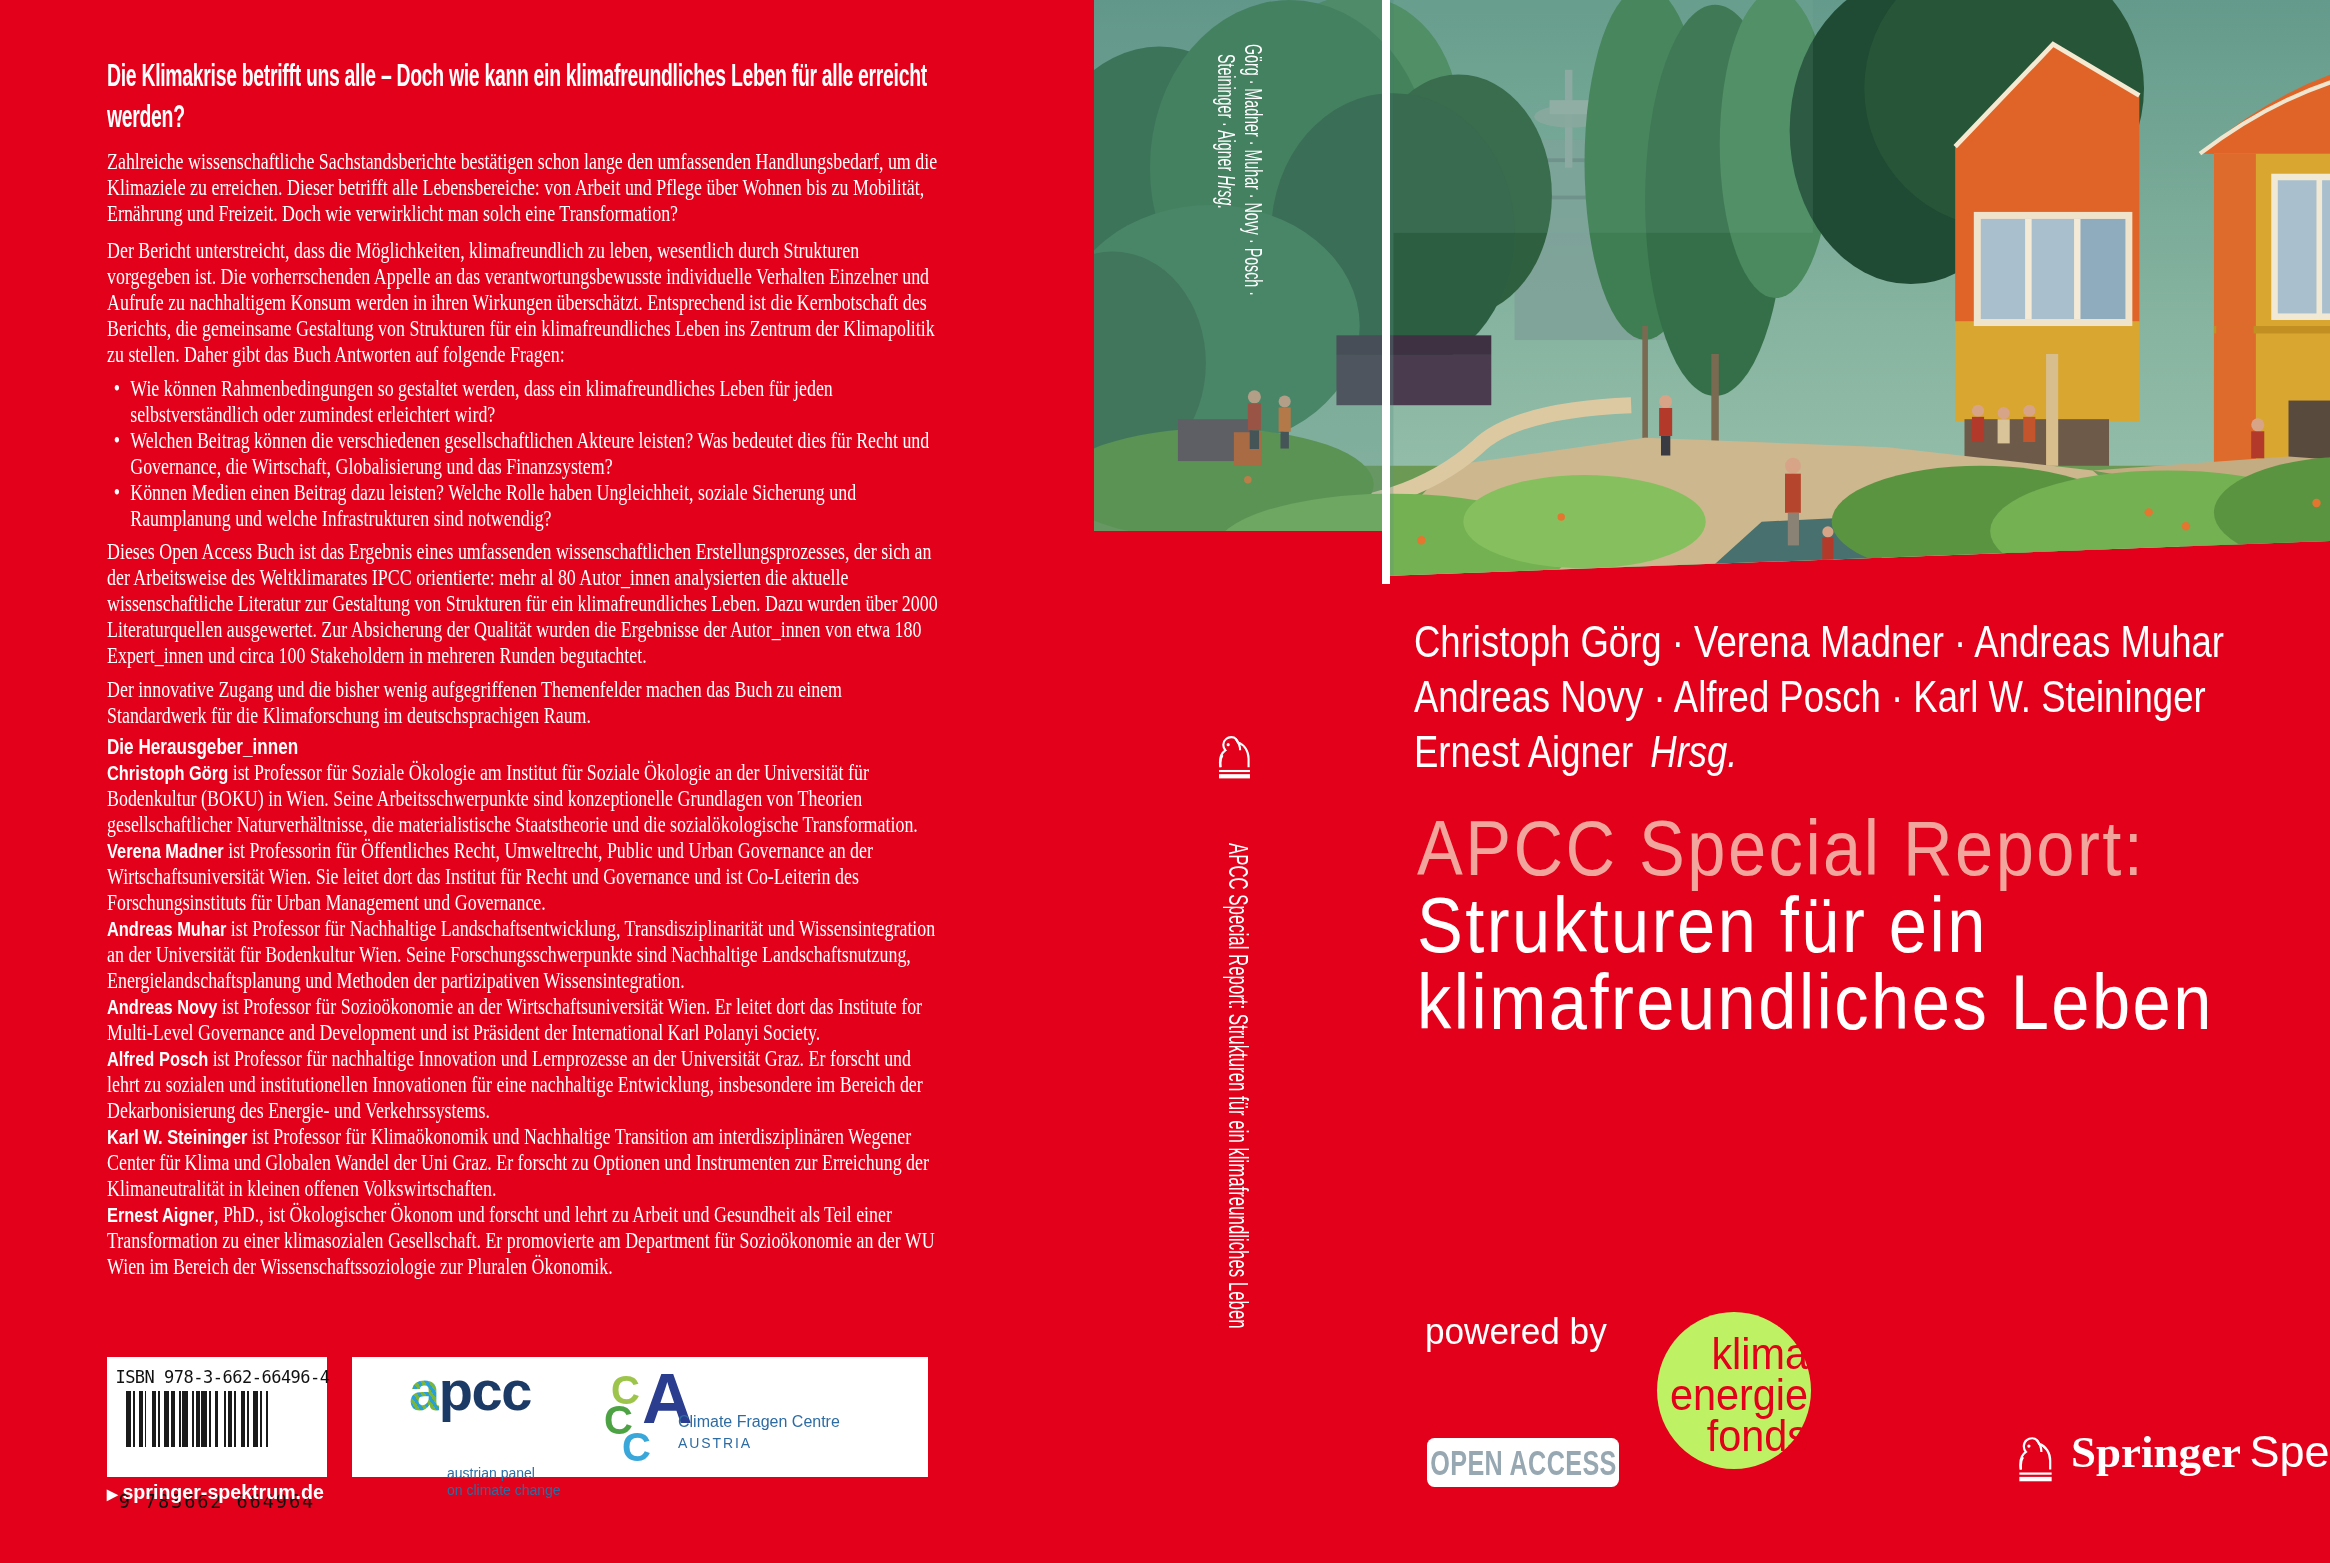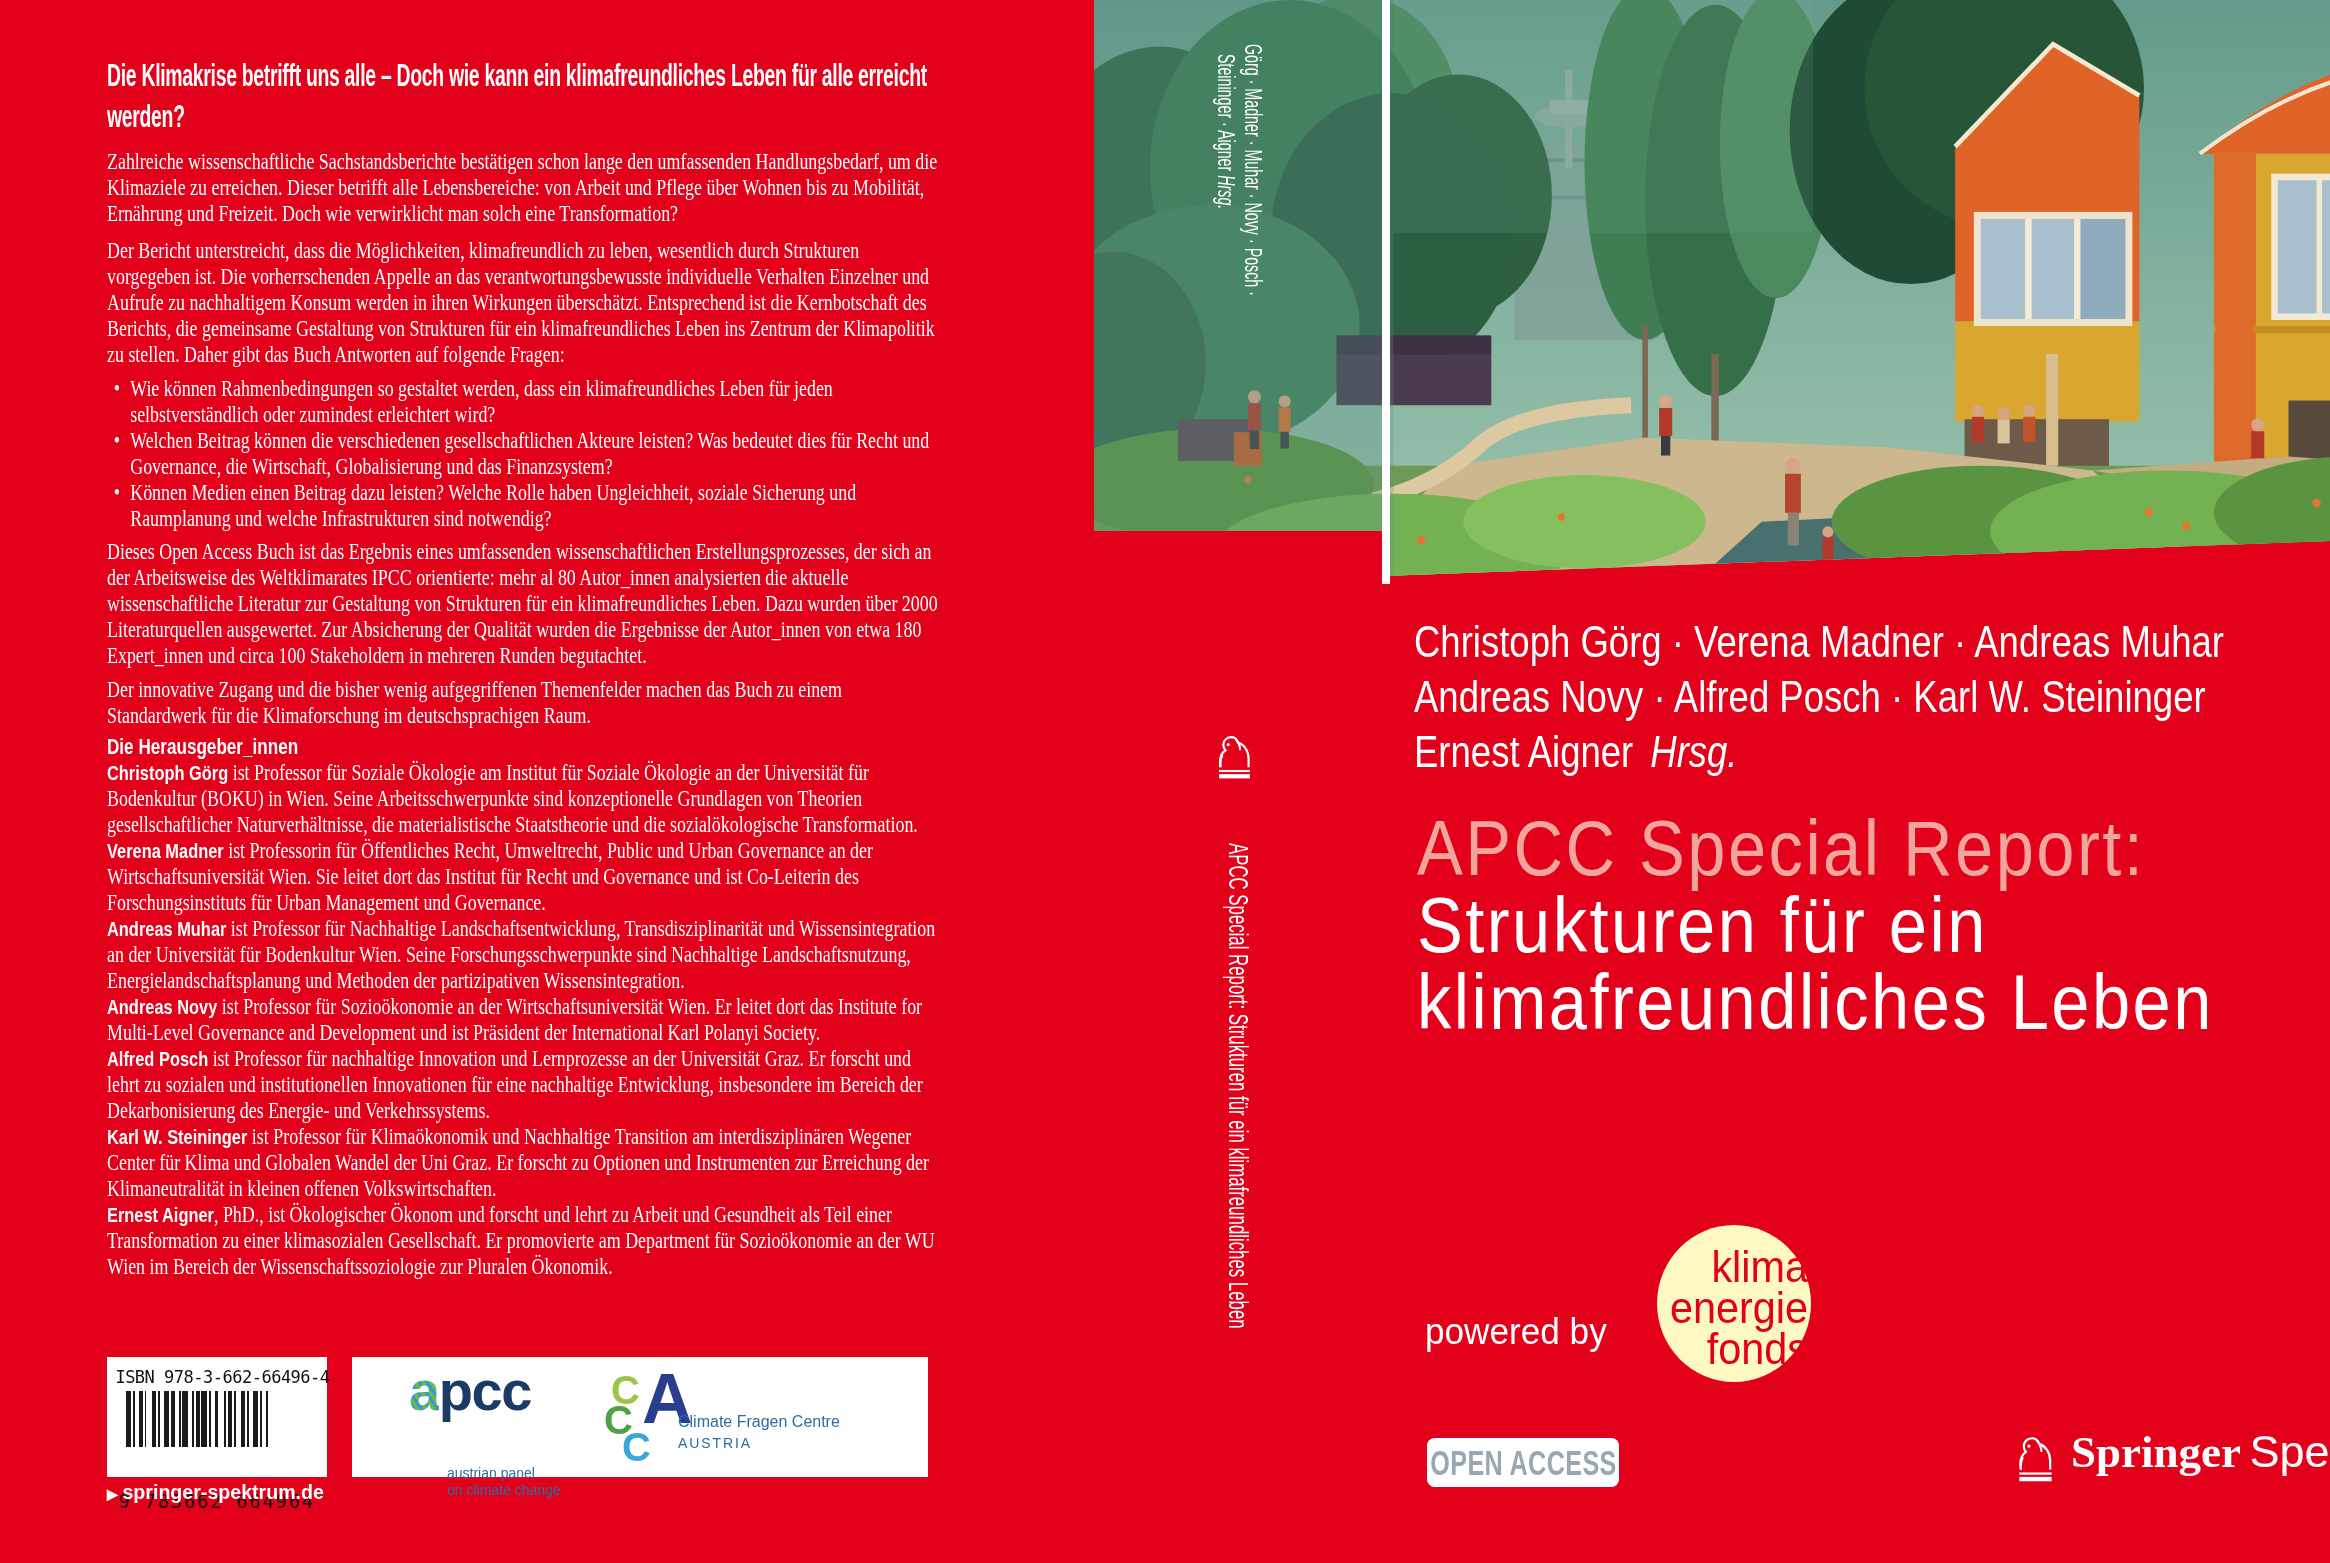--- a/index.html
+++ b/index.html
@@ -65,21 +65,21 @@
   #spine-horse{left:1212px;top:734px;}
 
   
   #front-authors{left:1414px;top:614px;font:400 44px/55px "Liberation Sans",sans-serif;
                  transform:scaleX(0.83);transform-origin:0 0;white-space:nowrap;}
   #front-authors .hrsg{margin-left:20.5px;}
   #front-title{left:1417px;top:810px;font:400 78px/77px "Liberation Sans",sans-serif;
                transform:scaleX(0.88);transform-origin:0 0;white-space:nowrap;letter-spacing:2.8px;}
   #front-title .t1{color:#f2a59c;}
   #powered-by{left:1425px;top:1311px;font:400 37px "Liberation Sans",sans-serif;transform:scaleX(0.95);transform-origin:0 0;}
-  #kef{left:1657px;top:1225px;width:154px;height:157px;background:#fef9c3;border-radius:50%;}
+  #kef{left:1657px;top:1312px;width:154px;height:157px;background:#bef264;border-radius:50%;}
   #kef-text{position:absolute;right:2.8px;top:21.4px;width:151px;text-align:right;
             font:400 45px/41px "Liberation Sans",sans-serif;color:#e2001a;transform:scaleX(0.92);transform-origin:100% 0;}
   #open-access{left:1427px;top:1438px;width:192px;height:49px;background:#fff;border-radius:7.5px;
                display:flex;align-items:center;justify-content:center;}
   #open-access span{font:700 35px "Liberation Sans",sans-serif;color:#97a8b2;
                     transform:scaleX(0.72);white-space:nowrap;letter-spacing:0.5px;}
   #front-publisher{left:2012px;top:1426px;display:flex;align-items:flex-end;}
   #pub-word{margin-left:12px;white-space:nowrap;padding-bottom:6.5px;}
   #pub-word .w1{font:700 45px "Liberation Serif",serif;color:#ffffff;}
   #pub-word .w2{font:400 45px "Liberation Sans",sans-serif;color:#fff;margin-left:8.4px;}

